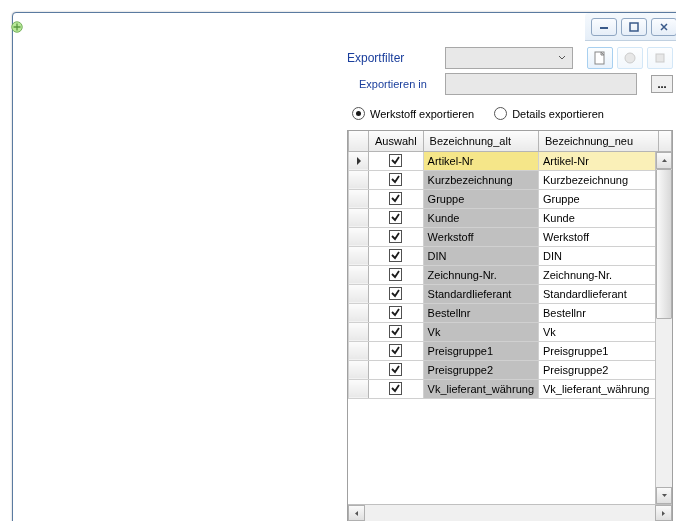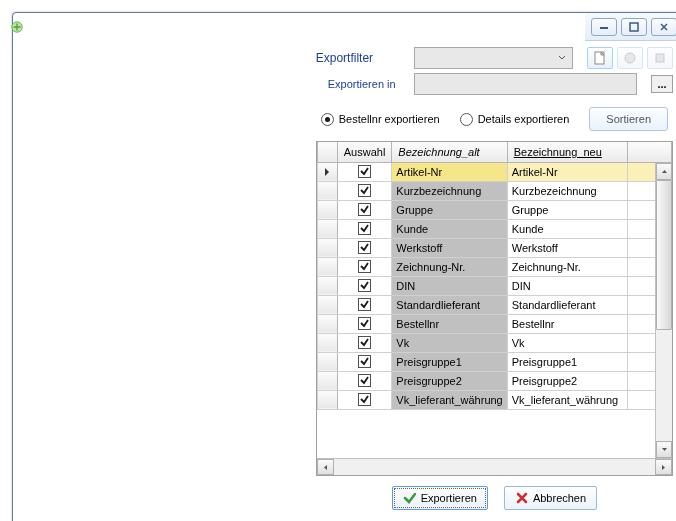--- a/index.html
+++ b/index.html
@@ -26,22 +26,22 @@
 .radio-wrap { display: flex; align-items: center; gap: 5px; cursor: pointer; }
 .radio { width: 13px; height: 13px; border: 1px solid #555; border-radius: 50%; display: flex; align-items: center; justify-content: center; background: #fff; }
 .radio.checked::after { content: ''; width: 5px; height: 5px; background: #1a1a1a; border-radius: 50%; }
 .sort-btn { margin-left: auto; padding: 5px 16px; border: 1px solid #b0c8e0; border-radius: 3px; background: linear-gradient(#fcfeff, #e8f2fc); cursor: pointer; color: #555; }
 .grid-wrap { flex: 1; border: 1px solid #a0a0a0; overflow: hidden; position: relative; display: flex; flex-direction: column; }
 .grid { flex: 1; overflow: hidden; }
 .grid table { border-collapse: collapse; width: 100%; }
 .grid th { background: linear-gradient(#fcfcfc, #eaeaea); border: 1px solid #b5b5b5; border-top: none; padding: 3px 6px; text-align: left; font-weight: normal; height: 20px; }
 .grid th.sel-col { width: 20px; }
 .grid th.chk-col { width: 50px; text-align: center; }
-.grid th.alt-col { width: 108px; font-style: italic; }
-.grid th.neu-col { width: 120px; text-decoration: underline; }
+.grid th.alt-col { width: 108px; }
+.grid th.neu-col { width: 120px; }
 .grid td { border: 1px solid #d0d0d0; padding: 2px 4px; height: 19px; background: #fff; }
 .grid td.rowsel { background: linear-gradient(#fcfcfc, #e8e8e8); width: 20px; border-right: 1px solid #b5b5b5; }
 .grid td.chk { text-align: center; width: 50px; }
 .grid td.alt { background: #c0c0c0; width: 108px; }
 .grid tr.highlight td.alt { background: #f5e689; }
 .grid tr.highlight td.neu, .grid tr.highlight td.rest { background: #faf0b8; }
 .grid td.neu { width: 120px; }
 .chk-box { width: 13px; height: 13px; border: 1px solid #505050; background: #fff; display: inline-flex; align-items: center; justify-content: center; }
 .chk-box svg { width: 11px; height: 11px; }
 .row-ptr { display: flex; align-items: center; justify-content: center; }
@@ -118,27 +118,26 @@
 
     <div class="row">
       <div class="lbl-export">Exportieren in</div>
       <div class="pathbox"></div>
       <div class="ellipsis-btn">...</div>
     </div>
 
     <div class="radio-row">
       <div class="radio-wrap">
         <div class="radio checked"></div>
-        <span>Bestellnr exportieren</span>
+        <span>Werkstoff exportieren</span>
       </div>
       <div class="radio-wrap">
         <div class="radio"></div>
         <span>Details exportieren</span>
       </div>
-      <div class="sort-btn">Sortieren</div>
     </div>
 
     <div class="grid-wrap">
       <div class="grid">
         <table>
           <thead>
             <tr>
               <th class="sel-col"></th>
               <th class="chk-col">Auswahl</th>
               <th class="alt-col">Bezeichnung_alt</th>
@@ -208,33 +207,33 @@
                 <td class="neu">Werkstoff</td>
                 <td class="rest"></td>
               </tr>
               <tr>
                 <td class="rowsel"></td>
                 <td class="chk"><span class="chk-box">
                     <svg viewBox="0 0 11 11">
                       <path d="M2 5 L5 8 L9 2" stroke="#1a1a1a" stroke-width="1.8" fill="none"></path>
                     </svg>
                   </span></td>
+                <td class="alt">DIN</td>
+                <td class="neu">DIN</td>
+                <td class="rest"></td>
+              </tr>
+              <tr>
+                <td class="rowsel"></td>
+                <td class="chk"><span class="chk-box">
+                    <svg viewBox="0 0 11 11">
+                      <path d="M2 5 L5 8 L9 2" stroke="#1a1a1a" stroke-width="1.8" fill="none"></path>
+                    </svg>
+                  </span></td>
                 <td class="alt">Zeichnung-Nr.</td>
                 <td class="neu">Zeichnung-Nr.</td>
-                <td class="rest"></td>
-              </tr>
-              <tr>
-                <td class="rowsel"></td>
-                <td class="chk"><span class="chk-box">
-                    <svg viewBox="0 0 11 11">
-                      <path d="M2 5 L5 8 L9 2" stroke="#1a1a1a" stroke-width="1.8" fill="none"></path>
-                    </svg>
-                  </span></td>
-                <td class="alt">DIN</td>
-                <td class="neu">DIN</td>
                 <td class="rest"></td>
               </tr>
               <tr>
                 <td class="rowsel"></td>
                 <td class="chk"><span class="chk-box">
                     <svg viewBox="0 0 11 11">
                       <path d="M2 5 L5 8 L9 2" stroke="#1a1a1a" stroke-width="1.8" fill="none"></path>
                     </svg>
                   </span></td>
                 <td class="alt">Standardlieferant</td>
@@ -321,28 +320,14 @@
           </div>
         <div class="hscroll-track"></div>
         <div class="hscroll-btn">
             <svg width="5" height="7" viewBox="0 0 5 7">
               <path d="M4 3.5 L1 1 L1 6 Z" fill="#555"></path>
             </svg>
           </div>
       </div>
     </div>
 
-    <div class="footer">
-      <div class="dlg-btn focus">
-        <svg width="14" height="14" viewBox="0 0 14 14">
-            <path d="M2 7 L6 11 L12 3" stroke="#3a9c3a" stroke-width="2.5" fill="none" stroke-linecap="round"></path>
-          </svg>
-        <span>Exportieren</span>
-      </div>
-      <div class="dlg-btn">
-        <svg width="14" height="14" viewBox="0 0 14 14">
-            <path d="M3 3 L11 11 M11 3 L3 11" stroke="#cc3030" stroke-width="2.5" stroke-linecap="round"></path>
-          </svg>
-        <span>Abbrechen</span>
-      </div>
-    </div>
   </div>
 </div>
 
 </body></html>

